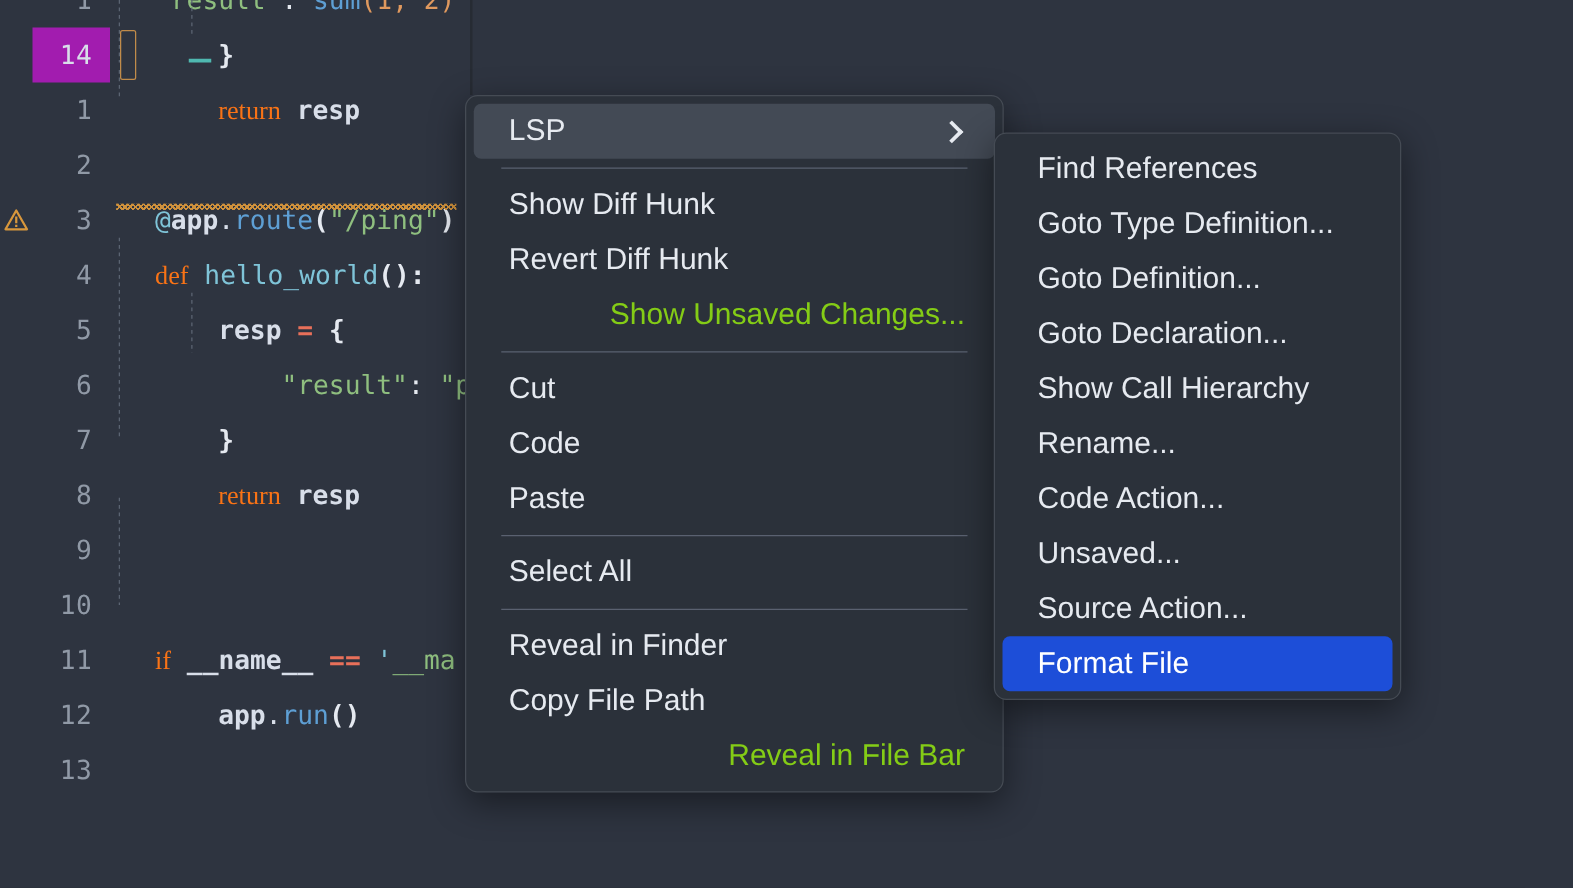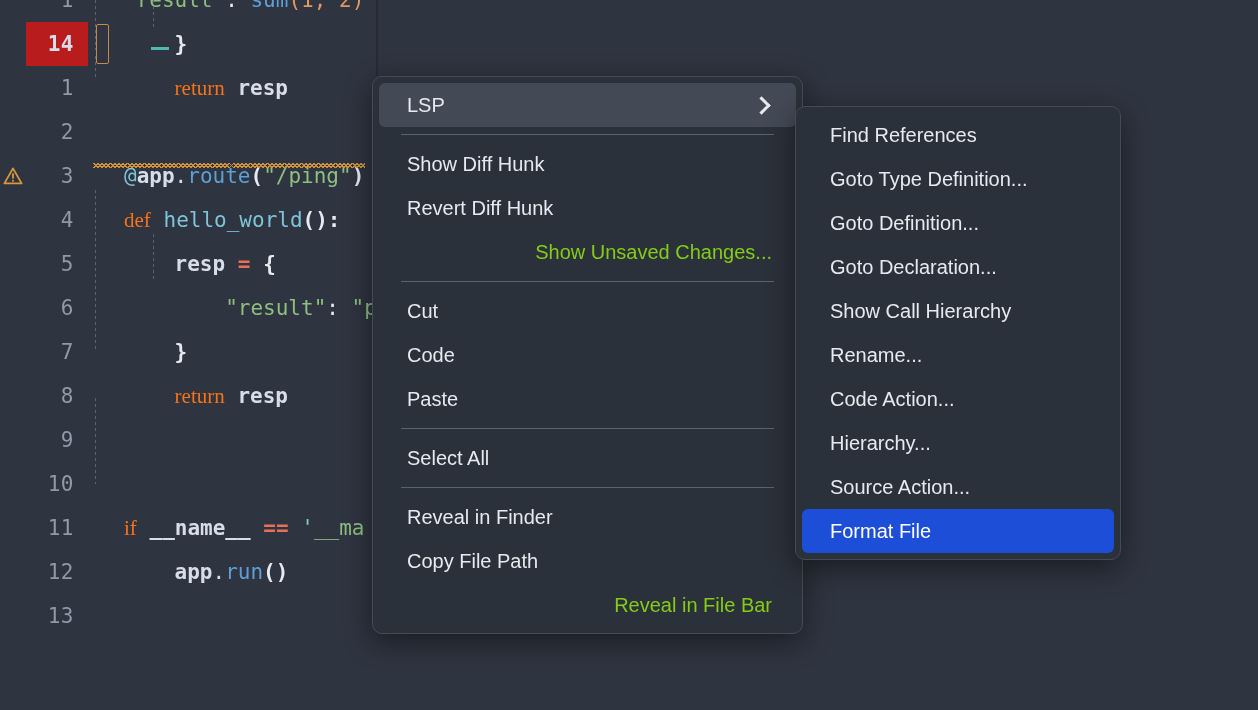--- a/index.html
+++ b/index.html
@@ -34,23 +34,23 @@
   .gutter {
     width: 62px; flex: 0 0 62px;
     height: 44px;
     display: flex; align-items: center; justify-content: flex-end;
     padding-right: 14px;
     color: #9099a6;
     font-size: 21px;
     letter-spacing: .5px;
   }
   .gutter.active {
-    background: #b91c1c;
+    background: #a21caf;
     color: #d8dee9;
-    font-weight: bold;
+    font-weight: normal;
   }
   .fold-col {
     width: 28px; flex: 0 0 28px; height: 44px;
     position: relative;
     display: flex; align-items: center; justify-content: center;
   }
   .fold-bracket {
     width: 13px; height: 40px;
     border: 1.5px solid #c08b4a;
     border-radius: 2px;
@@ -118,21 +118,21 @@
     font-family: "Liberation Sans", sans-serif;
   }
   #context-menu { left: 372px; top: 76px; width: 431px; }
   #lsp-submenu  { left: 795px; top: 76px; width: 326px; z-index: 5; margin-top: 30px; }
 
   .menu-item {
     height: 44px;
     display: flex;
     align-items: center;
     padding: 0 24px 0 28px;
-    font-size: 20px;
+    font-size: 24px;
     color: #e6eaf0;
     margin: 0 6px;
     border-radius: 6px;
     white-space: nowrap;
   }
   .menu-item.disabled { color: #84cc16; text-align: right; }
   .menu-item.hovered  { background: #434a55; }
   .menu-item.selected { background: #1d4ed8; color: #ffffff; }
   .menu-item .label { flex: 1; }
   .chev {
@@ -242,21 +242,21 @@
       <div class="menu-item">
         <span class="label">Show Call Hierarchy</span>
       </div>
       <div class="menu-item">
         <span class="label">Rename...</span>
       </div>
       <div class="menu-item">
         <span class="label">Code Action...</span>
       </div>
       <div class="menu-item">
-        <span class="label">Hierarchy...</span>
+        <span class="label">Unsaved...</span>
       </div>
       <div class="menu-item">
         <span class="label">Source Action...</span>
       </div>
       <div class="menu-item selected">
         <span class="label">Format File</span>
       </div>
     </div>
 
 </div>

